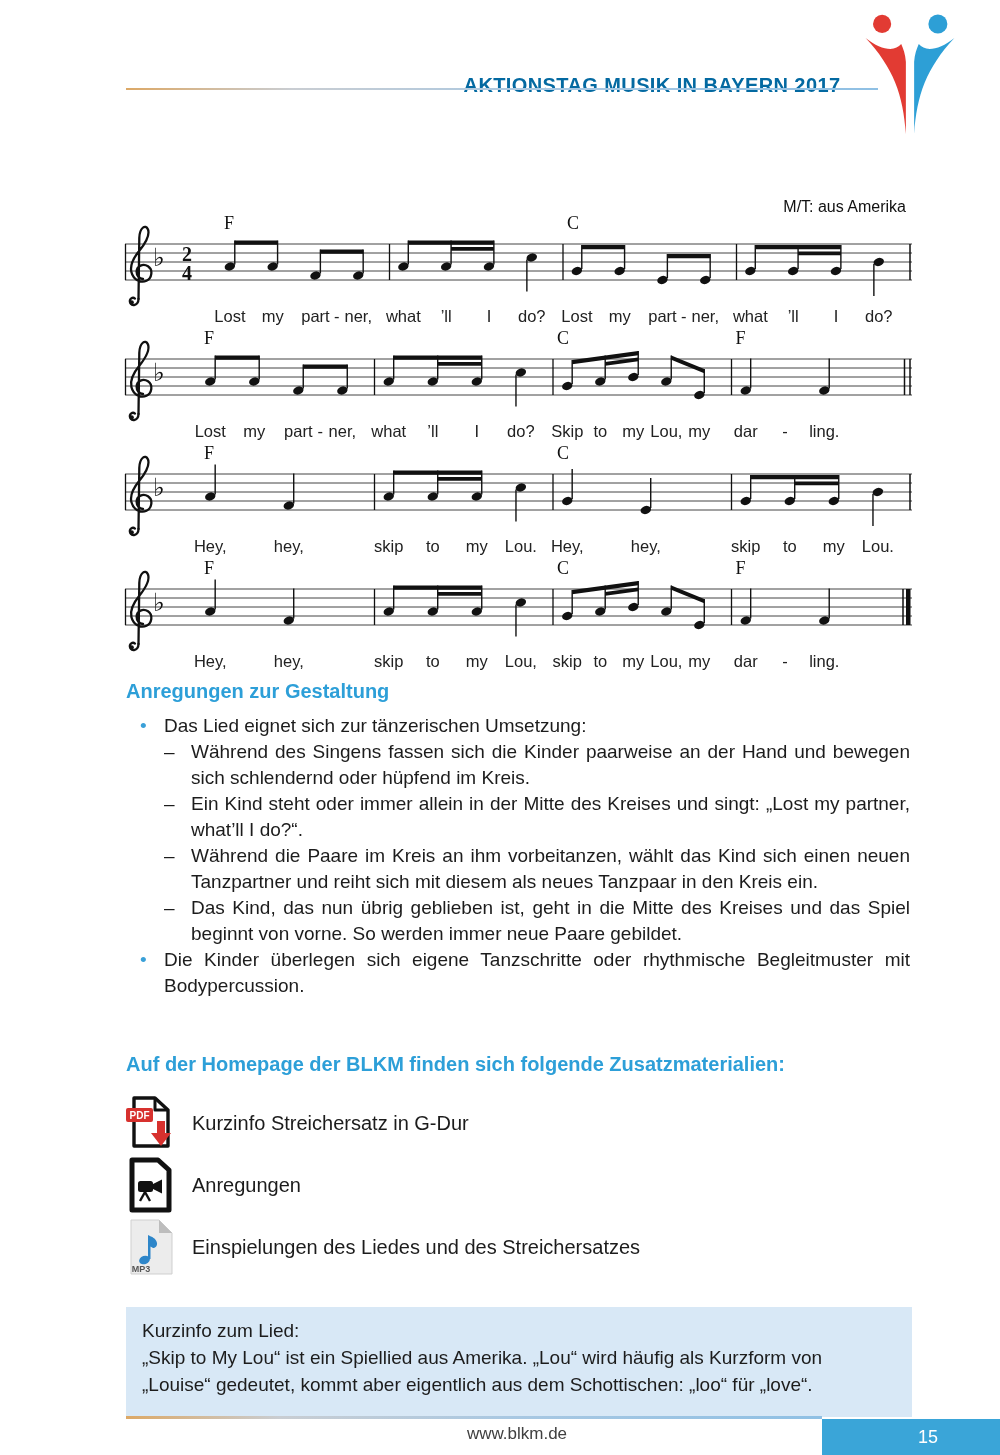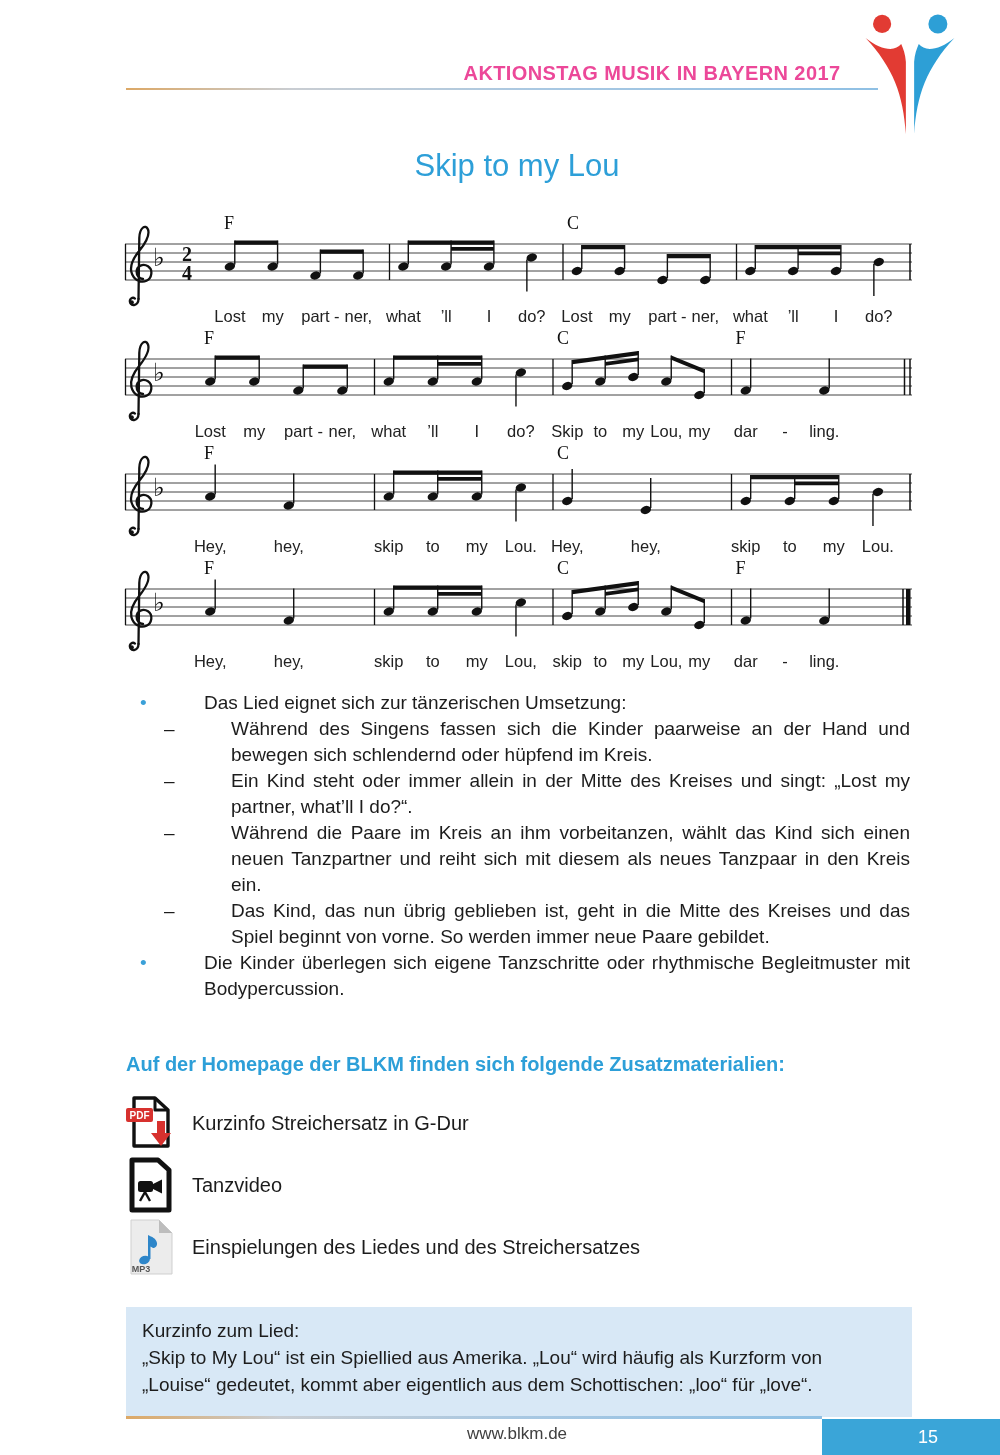--- a/index.html
+++ b/index.html
@@ -1,36 +1,36 @@
 <!DOCTYPE html>
 <html><head>
 <meta charset="utf-8">
 <style>
   html,body{margin:0;padding:0;background:#fff;}
   .page{position:relative;width:1000px;height:1455px;background:#ffffff;
         font-family:"Liberation Sans",sans-serif;color:#1c1c1c;overflow:hidden;}
-  .hdr-title{position:absolute;top:62px;left:652px;transform:translateX(-50%);
-        font-size:20px;font-weight:bold;color:#ec4899;letter-spacing:.4px;white-space:nowrap;}
+  .hdr-title{position:absolute;top:74px;left:652px;transform:translateX(-50%);
+        font-size:20px;font-weight:bold;color:#0369a1;letter-spacing:.4px;white-space:nowrap;}
   .hdr-rule{position:absolute;top:88px;left:126px;width:752px;height:2px;
         background:linear-gradient(90deg,#dca866 0%,#c9cdd2 22%,#a9c8e2 55%,#8fc0e4 100%);}
   .logo{position:absolute;top:10px;left:858px;width:104px;height:126px;}
   .song-title{position:absolute;top:148px;left:126px;width:782px;text-align:center;
         font-size:31px;color:#2d9fd8;}
   .credit{position:absolute;top:198px;left:126px;width:780px;text-align:right;font-size:16px;color:#111;}
   .score{position:absolute;top:216px;left:124px;width:792px;height:462px;}
   .score svg{display:block;}
   .sec-heading{font-size:20px;font-weight:bold;color:#2d9fd8;}
   .suggestions{position:absolute;top:680px;left:126px;width:784px;}
   .sug-list{margin-top:10px;font-size:19px;line-height:26px;color:#1c1c1c;}
   .li{display:flex;}
   .li .marker{flex:none;}
   .li.l1 .marker{width:24px;color:#3aa0d8;padding-left:14px;box-sizing:content-box;}
   .li.l2{margin-left:38px;}
   .li.l2 .marker{width:27px;color:#1c1c1c;}
-  .li .txt{flex:1;text-align:justify;margin-left:40px;}
+  .li .txt{flex:1;text-align:justify;}
   .materials{position:absolute;top:1053px;left:126px;width:784px;}
   .mat-row{display:flex;align-items:center;height:62px;margin-top:0px;}
   .mat-row .mat-icon{flex:none;width:50px;height:56px;margin-right:16px;}
   .mat-label{font-size:20px;color:#1c1c1c;}
   .infobox{position:absolute;top:1307px;left:126px;width:786px;box-sizing:border-box;
         background:#d8e8f6;padding:10px 18px 19px 16px;font-size:19px;line-height:27px;color:#1c1c1c;}
   .ft-rule{position:absolute;top:1416px;left:126px;width:696px;height:3px;
         background:linear-gradient(90deg,#dca866 0%,#c9cdd2 22%,#a9c8e2 55%,#8fc0e4 100%);}
   .ft-url{position:absolute;top:1424px;left:126px;width:782px;text-align:center;
         font-size:17px;color:#404040;}
@@ -45,21 +45,21 @@
   <div class="hdr-title">AKTIONSTAG MUSIK IN BAYERN 2017</div>
   <div class="hdr-rule"></div>
 
   <svg class="logo" viewBox="0 0 100 122">
     <circle cx="23" cy="13.5" r="8.8" fill="#e23b33"></circle>
     <path d="M46 120 C43.5 82 34 56 7 27 C21.5 38.5 35 41 41.5 33 C43.5 37.5 45.5 43 46 50 Z" fill="#e23b33"></path>
     <circle cx="77" cy="13.5" r="9.2" fill="#2d9fd6"></circle>
     <path d="M54 120 C56.5 82 66 56 93 27 C78.5 38.5 65 41 58.5 33 C56.5 37.5 54.5 43 54 50 Z" fill="#2d9fd6"></path>
   </svg>
 
-  <div class="song-title">Skip to my Lou</div>
+  <div class="credit">M/T: aus Amerika</div>
 
   <div class="score">
       <svg width="792" height="115" style="position:absolute;left:0;top:0px">
         <line x1="1" y1="28" x2="788" y2="28" stroke="#444" stroke-width="1"></line>
         <line x1="1" y1="37" x2="788" y2="37" stroke="#444" stroke-width="1"></line>
         <line x1="1" y1="46" x2="788" y2="46" stroke="#444" stroke-width="1"></line>
         <line x1="1" y1="55" x2="788" y2="55" stroke="#444" stroke-width="1"></line>
         <line x1="1" y1="64" x2="788" y2="64" stroke="#444" stroke-width="1"></line>
         <line x1="1.5" y1="28" x2="1.5" y2="64" stroke="#111" stroke-width="1.3"></line>
         <path d="M14.5 83 L15.3 22 C15.5 12 21.5 7.5 24 13.5 C26 19 21.5 27 15.5 34.5 C8.5 43 5.8 49.5 7.4 56 C9.2 63.5 16.5 67.5 22.5 64.8 C28 62.2 29.3 53.8 24 50.3 C19.2 47.2 12.8 49.8 12.6 55.6 C12.5 60 15.5 62.8 19 63" fill="none" stroke="#111" stroke-width="2.3" stroke-linecap="round"></path>
@@ -326,20 +326,21 @@
         <ellipse cx="700.32" cy="59.5" rx="5.3" ry="4" fill="#111" transform="rotate(-18 700.32 59.5)"></ellipse>
         <text x="700.32" y="106" text-anchor="middle" font-size="16.5" fill="#222" font-family="Liberation Sans, sans-serif">ling.</text>
         <line x1="626.68" y1="57.5" x2="626.68" y2="27.5" stroke="#111" stroke-width="1.4"></line>
         <line x1="705.22" y1="57.5" x2="705.22" y2="27.5" stroke="#111" stroke-width="1.4"></line>
         <line x1="779" y1="28" x2="779" y2="64" stroke="#111" stroke-width="1.5"></line>
         <rect x="782" y="28" width="4.5" height="36" fill="#111"></rect>
       </svg>
     </div>
 
   <div class="suggestions">
+    <div class="sec-heading">Anregungen zur Gestaltung</div>
     <div class="sug-list">
         <div class="li l1">
           <span class="marker">•</span>
           <span class="txt">Das Lied eignet sich zur tänzerischen Umsetzung:</span>
         </div>
         <div class="li l2">
           <span class="marker">–</span>
           <span class="txt">Während des Singens fassen sich die Kinder paarweise an der Hand und bewegen sich schlendernd oder hüpfend im Kreis.</span>
         </div>
         <div class="li l2">
@@ -377,21 +378,21 @@
     </div>
 
     <div class="mat-row">
       <svg class="mat-icon" viewBox="0 0 50 56">
         <path d="M6 3 H32 L43 13 V53 H6 Z" fill="#fff" stroke="#111" stroke-width="5" stroke-linejoin="round"></path>
         <rect x="12" y="24" width="15" height="11" rx="2.5" fill="#111"></rect>
         <polygon points="27,27 36,22.5 36,36.5 27,32" fill="#111"></polygon>
         <line x1="19" y1="35" x2="14" y2="44" stroke="#111" stroke-width="2.4"></line>
         <line x1="19" y1="35" x2="24" y2="44" stroke="#111" stroke-width="2.4"></line>
       </svg>
-      <div class="mat-label">Tanzvideo</div>
+      <div class="mat-label">Anregungen</div>
     </div>
 
     <div class="mat-row">
       <svg class="mat-icon" viewBox="0 0 50 56">
         <path d="M5 1 H33 L46 14 V55 H5 Z" fill="#ececec" stroke="#cfcfcf" stroke-width="1"></path>
         <path d="M33 1 L46 14 H33 Z" fill="#bdbdbd"></path>
         <path d="M22 40 L22 16 C26 18 30 19 31 24 C31.5 27 29 29 27 29 L24.5 27.5 L24.5 40 Z" fill="#2e86c9"></path>
         <ellipse cx="18.5" cy="41" rx="5.5" ry="4.2" fill="#2e86c9" transform="rotate(-18 18.5 41)"></ellipse>
         <text x="15" y="52.5" font-size="9" font-weight="bold" fill="#555" text-anchor="middle" font-family="Liberation Sans, sans-serif">MP3</text>
       </svg>

